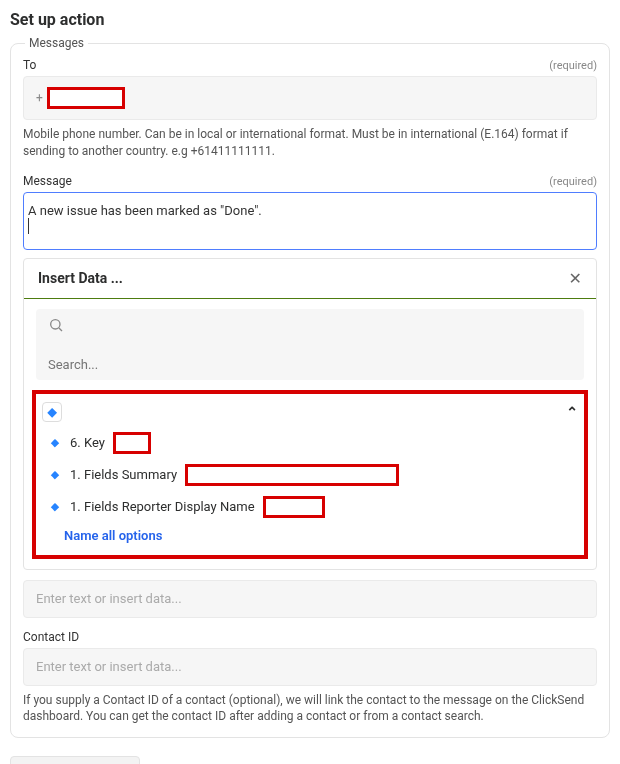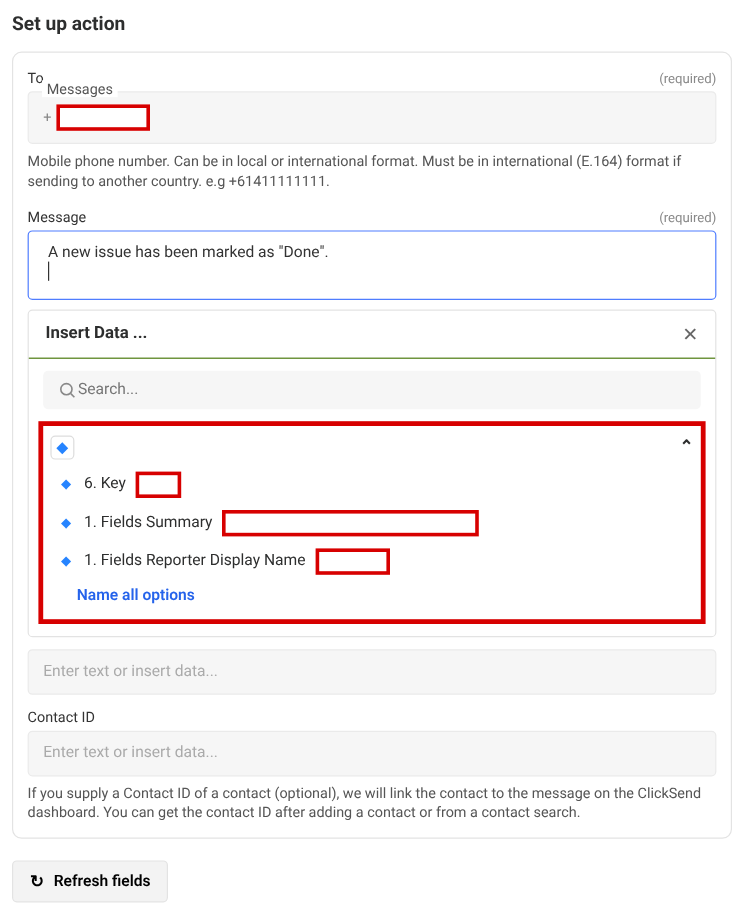--- a/index.html
+++ b/index.html
@@ -1,33 +1,33 @@
 <!DOCTYPE html>
 <html><head>
 <meta charset="utf-8">
 <style>
 * { box-sizing: border-box; margin: 0; padding: 0; font-family: -apple-system, BlinkMacSystemFont, "Segoe UI", Roboto, sans-serif; }
 body { width: 620px; background: #fff; padding: 10px; color: #2d2e2e; }
 .page-title { font-size: 16px; font-weight: 700; margin-bottom: 14px; }
 .fieldset { border: 1px solid #e3e3e3; border-radius: 8px; padding: 14px 12px 12px; position: relative; }
-.legend { position: absolute; top: -8px; left: 24px; background: #fff; padding: 0 4px; font-size: 12px; color: #555; margin-top: 31px; }
+.legend { position: absolute; top: -8px; left: 14px; background: #fff; padding: 0 4px; font-size: 12px; color: #555; }
 .field-row { display: flex; justify-content: space-between; align-items: baseline; margin-top: 8px; }
 .field-row:first-of-type { margin-top: 0; }
 .label { font-size: 12px; color: #333; }
 .required { font-size: 11px; color: #888; }
 .input-box { background: #f6f6f6; border: 1px solid #eaeaea; border-radius: 4px; padding: 10px 12px; margin-top: 4px; font-size: 13px; color: #333; min-height: 38px; display: flex; align-items: center; }
 .input-box.placeholder { color: #aaa; }
 .redact { border: 3px solid #d70000; background: #fff; height: 22px; display: inline-block; }
 .helper { font-size: 12px; color: #555; margin-top: 6px; line-height: 1.4; }
-.message-box { border: 1px solid #4f7dff; border-radius: 4px; padding: 10px 16px; margin-top: 4px; min-height: 58px; font-size: 13px; color: #333; }
+.message-box { border: 1px solid #4f7dff; border-radius: 4px; padding: 10px 4px; margin-top: 4px; min-height: 58px; font-size: 13px; color: #333; }
 .cursor { display: inline-block; width: 1px; height: 16px; background: #333; vertical-align: middle; }
 .insert-panel { border: 1px solid #e3e3e3; border-radius: 4px; margin-top: 8px; }
 .insert-header { display: flex; justify-content: space-between; align-items: center; padding: 10px 14px; border-bottom: 1px solid #4d7c0f; font-weight: 700; font-size: 14px; }
 .close-icon { font-size: 16px; color: #666; cursor: pointer; font-weight: 400; }
-.search-row { margin: 10px 12px; background: #f6f6f6; border-radius: 4px; padding: 8px 12px; display: flex; gap: 1px; }
+.search-row { margin: 10px 12px; background: #f6f6f6; border-radius: 4px; padding: 8px 12px; display: flex; gap: 24px; flex-direction: column; }
 .search-row input { border: none; background: transparent; outline: none; font-size: 13px; flex: 1; }
 .search-icon { width: 16px; height: 16px; color: #888; }
 .data-block { margin: 4px 8px 10px; border: 4px solid #d70000; padding: 8px 6px 8px; }
 .data-header { display: flex; align-items: center; justify-content: space-between; font-weight: 700; font-size: 13px; margin-bottom: 10px; }
 .data-header-left { display: flex; align-items: center; gap: 8px; }
 .jira-icon { width: 20px; height: 20px; border: 1px solid #ddd; border-radius: 4px; display: flex; align-items: center; justify-content: center; color: #2684ff; font-size: 12px; }
 .chev-icon { font-size: 14px; font-weight: 700; }
 .data-item { display: flex; align-items: center; gap: 8px; font-size: 13px; margin: 10px 0 10px 6px; }
 .jira-small { width: 14px; height: 14px; display: inline-flex; align-items: center; justify-content: center; color: #2684ff; font-size: 11px; }
 .show-all { color: #2563eb; font-size: 13px; font-weight: 600; margin: 10px 0 4px 22px; cursor: pointer; }

